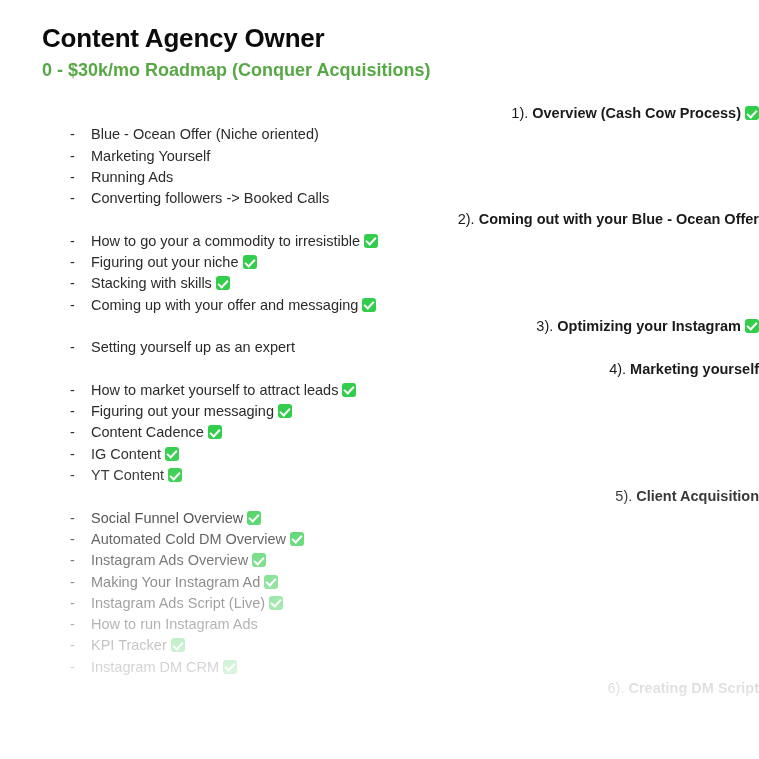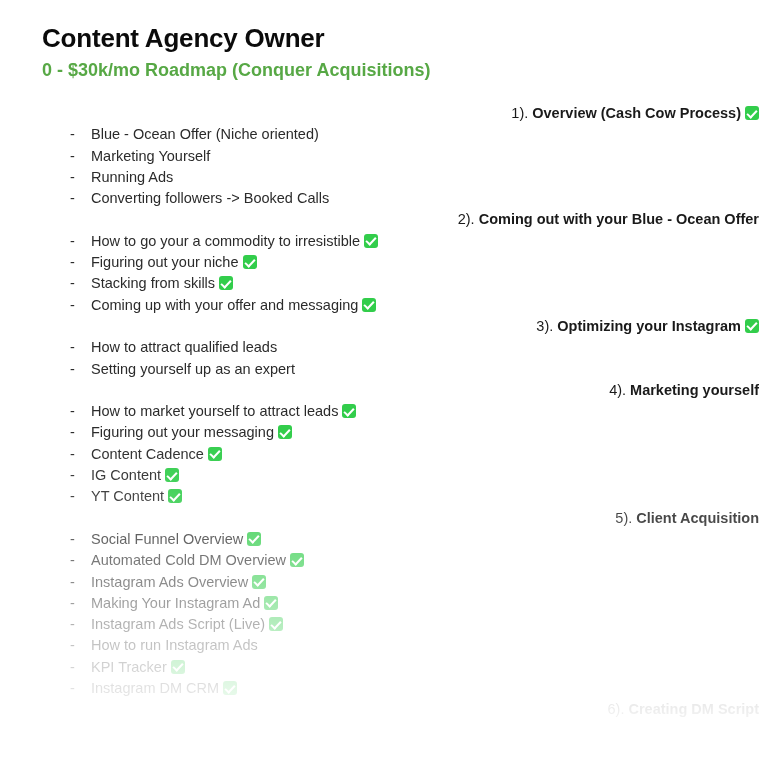--- a/index.html
+++ b/index.html
@@ -167,28 +167,27 @@
             <div class="item"><span class="dash">-</span><span>Marketing Yourself</span></div>
             <div class="item"><span class="dash">-</span><span>Running Ads</span></div>
             <div class="item"><span class="dash">-</span><span>Converting followers -&gt; Booked Calls</span></div>
           </div>
         </div>
         <div class="section">
           <div class="section-heading"><span class="num">2). </span><span class="htext">Coming out with your Blue - Ocean Offer</span></div>
           <div class="items">
             <div class="item"><span class="dash">-</span><span>How to go your a commodity to irresistible</span><span class="check-box" title="How to go from a commodity to irresistible"></span></div>
             <div class="item"><span class="dash">-</span><span>Figuring out your niche</span><span class="check-box" title="Figuring out your niche"></span></div>
-            <div class="item"><span class="dash">-</span><span>Stacking from skills</span><span class="check-box" title="Stacking your skills"></span></div>
+            <div class="item"><span class="dash">-</span><span>Stacking with skills</span><span class="check-box" title="Stacking your skills"></span></div>
             <div class="item"><span class="dash">-</span><span>Coming up with your offer and messaging</span><span class="check-box" title="Coming up with your offer and messaging"></span></div>
           </div>
         </div>
         <div class="section">
           <div class="section-heading"><span class="num">3). </span><span class="htext">Optimizing your Instagram</span><span class="check-box" title="Optimizing your Instagram"></span></div>
           <div class="items">
-            <div class="item"><span class="dash">-</span><span>How to attract qualified leads</span></div>
             <div class="item"><span class="dash">-</span><span>Setting yourself up as an expert</span></div>
           </div>
         </div>
         <div class="section">
           <div class="section-heading"><span class="num">4). </span><span class="htext">Marketing yourself</span></div>
           <div class="items">
             <div class="item"><span class="dash">-</span><span>How to market yourself to attract leads</span><span class="check-box" title="How to market yourself to attract leads"></span></div>
             <div class="item"><span class="dash">-</span><span>Figuring out your messaging</span><span class="check-box" title="Figuring out your messaging"></span></div>
             <div class="item"><span class="dash">-</span><span>Content Cadence</span><span class="check-box" title="Content Cadence"></span></div>
             <div class="item"><span class="dash">-</span><span>IG Content</span><span class="check-box" title="IG Content"></span></div>

